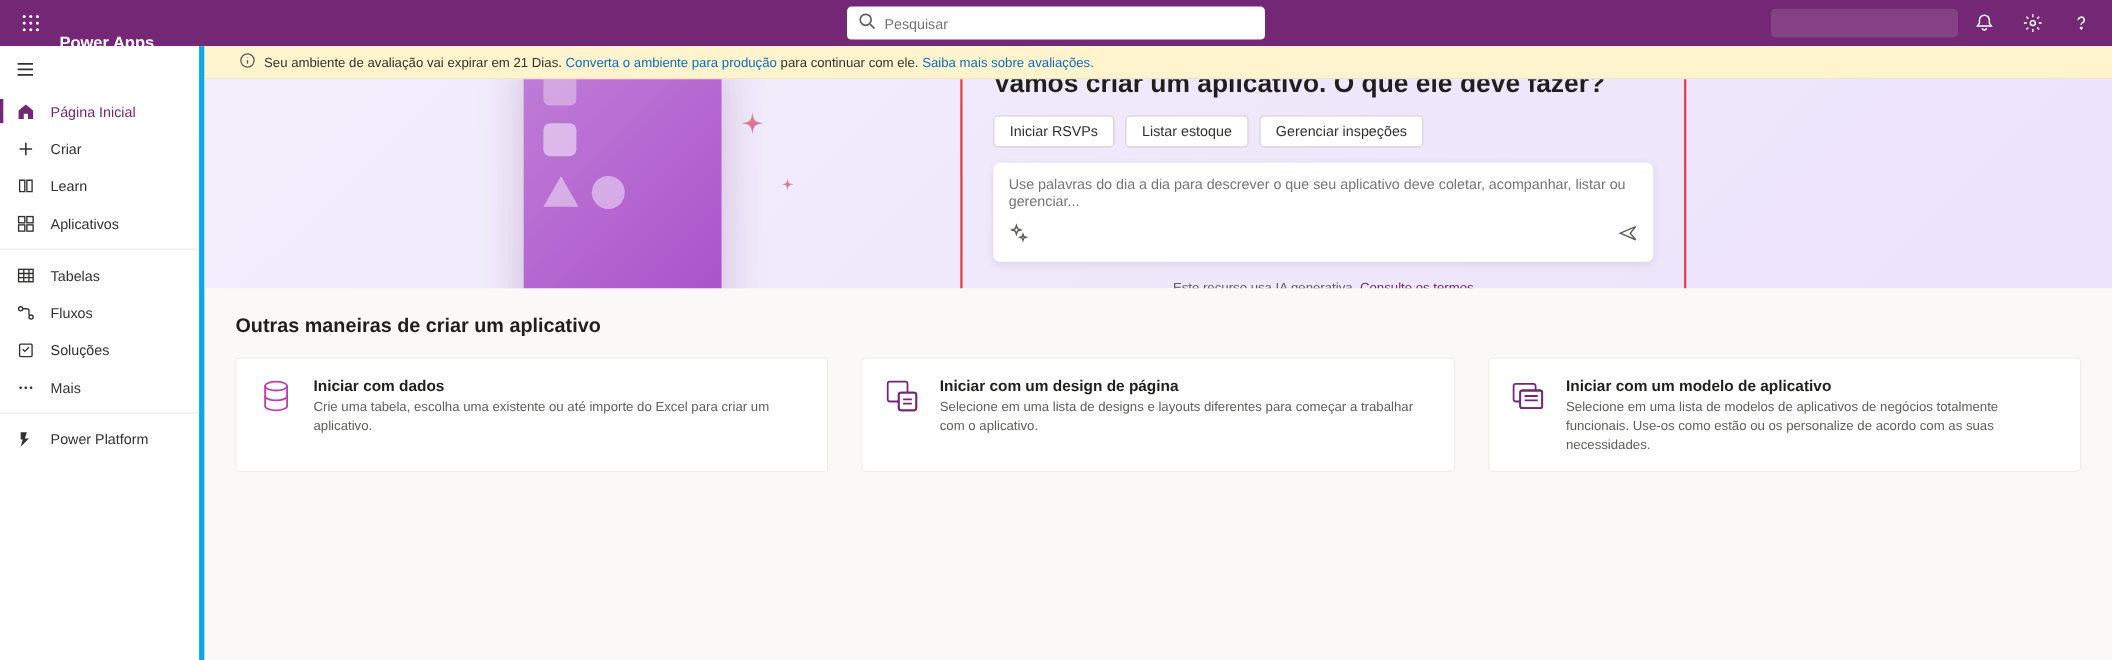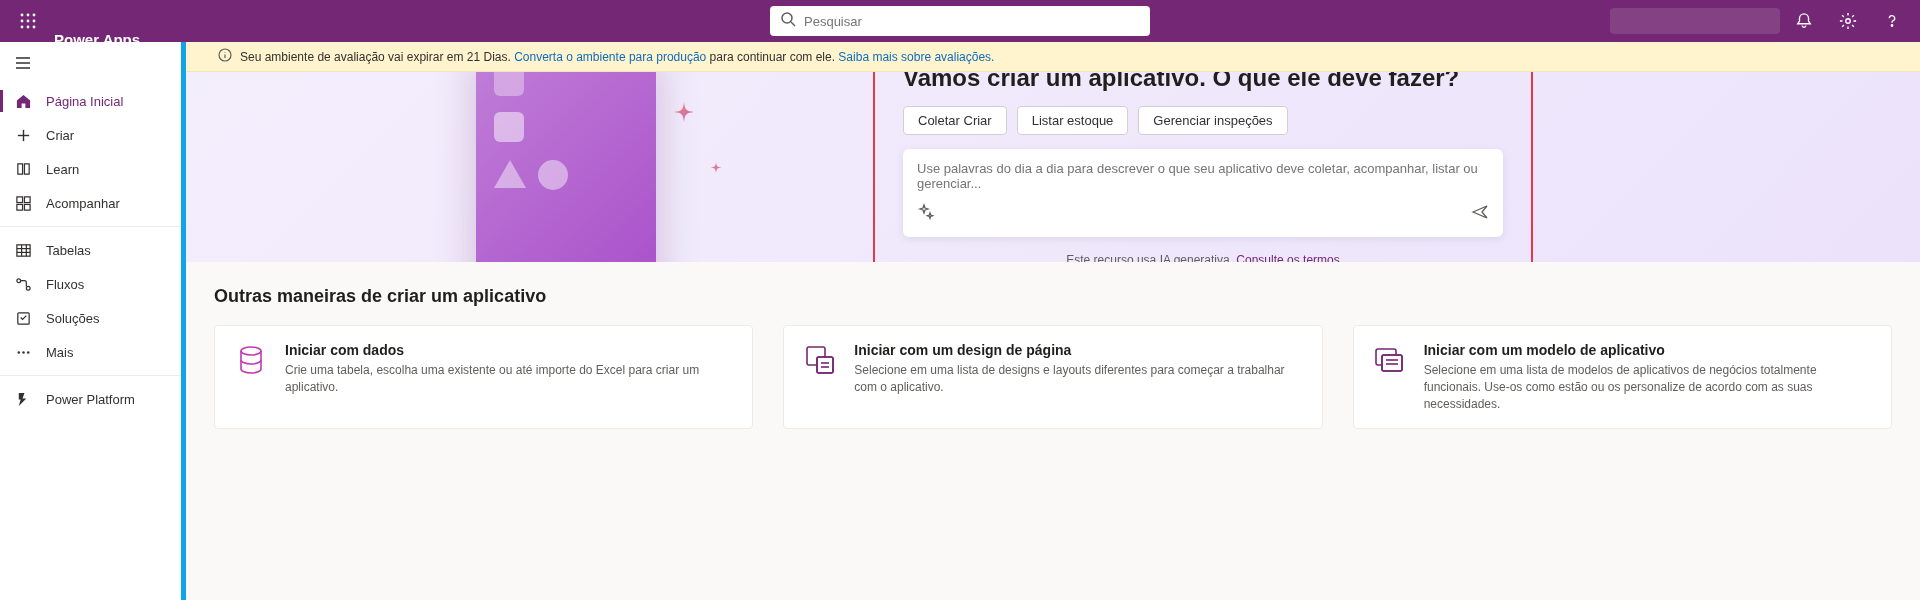--- a/index.html
+++ b/index.html
@@ -157,21 +157,21 @@
     </div>
     <div class="nav-item">
       <span class="nav-icon">
           <svg viewBox="0 0 18 18" fill="none" stroke="currentColor" stroke-width="1.3">
             <rect x="2" y="2" width="6" height="6"></rect>
             <rect x="10" y="2" width="6" height="6"></rect>
             <rect x="2" y="10" width="6" height="6"></rect>
             <rect x="10" y="10" width="6" height="6"></rect>
           </svg>
         </span>
-      <span>Acompanhar</span>
+      <span>Aplicativos</span>
     </div>
     <div class="nav-divider"></div>
     <div class="nav-item">
       <span class="nav-icon">
           <svg viewBox="0 0 18 18" fill="none" stroke="currentColor" stroke-width="1.3">
             <rect x="2" y="3" width="14" height="12"></rect>
             <line x1="2" y1="7" x2="16" y2="7"></line>
             <line x1="2" y1="11" x2="16" y2="11"></line>
             <line x1="7" y1="3" x2="7" y2="15"></line>
             <line x1="12" y1="3" x2="12" y2="15"></line>
@@ -262,21 +262,21 @@
           </div>
         <div class="phone-shapes">
             <div class="phone-tri"></div>
             <div class="phone-circ"></div>
           </div>
       </div>
 
       <div class="hero-card">
         <div class="hero-title">Vamos criar um aplicativo. O que ele deve fazer?</div>
         <div class="chips">
-          <button class="chip">Coletar Criar</button>
+          <button class="chip">Iniciar RSVPs</button>
           <button class="chip">Listar estoque</button>
           <button class="chip">Gerenciar inspeções</button>
         </div>
         <div class="prompt-box">
           <textarea class="prompt-text" placeholder="Use palavras do dia a dia para descrever o que seu aplicativo deve coletar, acompanhar, listar ou gerenciar..." style=""></textarea>
           <div class="prompt-actions">
             <span><svg viewBox="0 0 18 18" fill="none" stroke="currentColor" stroke-width="1.3">
                   <path d="M7 2l1 3 3 1-3 1-1 3-1-3-3-1 3-1zM13 10l.7 2 2 .7-2 .7-.7 2-.7-2-2-.7 2-.7z"></path>
                 </svg></span>
             <span><svg viewBox="0 0 18 18" fill="none" stroke="currentColor" stroke-width="1.3">

